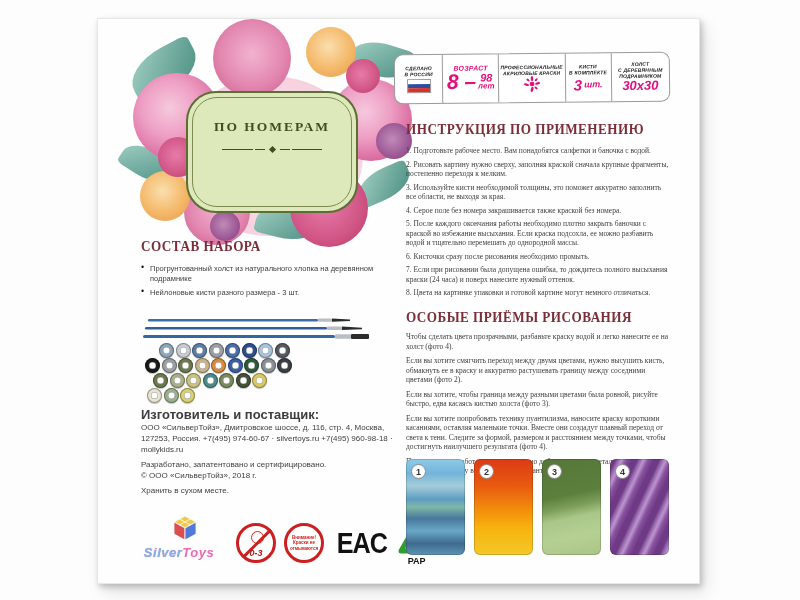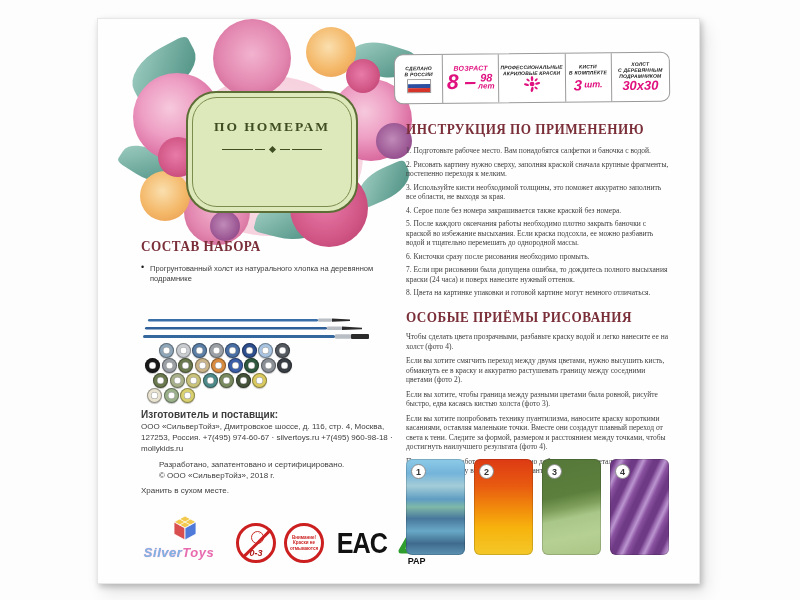--- a/index.html
+++ b/index.html
@@ -85,22 +85,22 @@
   
   .brushes{position:absolute;left:45px;top:296px;width:235px;height:30px;}
   .pots{position:absolute;left:45px;top:324px;width:170px;height:66px;}
   .pot{position:absolute;width:15px;height:15px;border-radius:50%;
        box-shadow:inset 0 0 0 1px rgba(0,0,0,.35), 0 1px 1px rgba(0,0,0,.25);}
   .pot i{position:absolute;left:4px;top:4px;width:7px;height:7px;border-radius:50%;background:#fff;
          box-shadow:inset 0 0 0 .5px rgba(0,0,0,.4);}
 
   
   .mfr{position:absolute;left:43px;top:390px;width:255px;font-size:8px;line-height:11px;}
-  .mfr b{font-size:10px;}
-  .cert{position:absolute;left:43px;top:440px;width:255px;font-size:8px;line-height:11px;margin-left:18px;}
+  .mfr b{font-size:13px;}
+  .cert{position:absolute;left:43px;top:440px;width:255px;font-size:8px;line-height:11px;}
   .shelf{position:absolute;left:43px;top:466px;width:255px;font-size:8px;line-height:11px;}
 
   
   .logos{position:absolute;left:38px;top:494px;width:270px;height:60px;display:flex;align-items:center;}
   .brand{position:relative;width:86px;height:56px;flex:none;}
   .brand .cube{position:absolute;left:36px;top:0;}
   .brand .word{position:absolute;left:0;top:30px;width:86px;text-align:center;font-weight:bold;
                font-style:italic;font-size:13px;letter-spacing:.5px;white-space:nowrap;}
   .w-silver{color:#7fb2e5;text-shadow:0 0 1px #e586b8;}
   .w-toys{color:#e86bb0;text-shadow:0 0 1px #fff;margin-top:24px;}
@@ -213,20 +213,21 @@
         <div class="k">ХОЛСТ</div>
         <div class="k">С ДЕРЕВЯННЫМ</div>
         <div class="k">ПОДРАМНИКОМ</div>
         <div class="mag b-val-s">30х30</div>
       </div>
     </div>
 
     <div class="sec-h" style="left:43px;top:220px;">СОСТАВ НАБОРА</div>
     <div class="bullets" style="left:43px;top:245px;width:240px;">
       <div class="bullet">Прогрунтованный холст из натурального хлопка на деревянном подрамнике</div>
+      <div class="bullet">Нейлоновые кисти разного размера - 3 шт.</div>
     </div>
 
     <svg class="brushes" viewBox="0 0 235 30">
       <g>
         <rect x="5" y="4" width="170" height="2.4" rx="1.2" fill="#3a6ea8"></rect>
         <rect x="175" y="3.6" width="14" height="3.2" rx="1" fill="#b9bec4"></rect>
         <path d="M189 3.6 L207 4.6 L207 6 L189 6.8 Z" fill="#2b2b2b"></path>
         <rect x="2" y="12" width="182" height="2.6" rx="1.3" fill="#2f5f98"></rect>
         <rect x="184" y="11.6" width="15" height="3.4" rx="1" fill="#b9bec4"></rect>
         <path d="M199 11.6 L219 12.8 L219 14.2 L199 15 Z" fill="#2b2b2b"></path>

